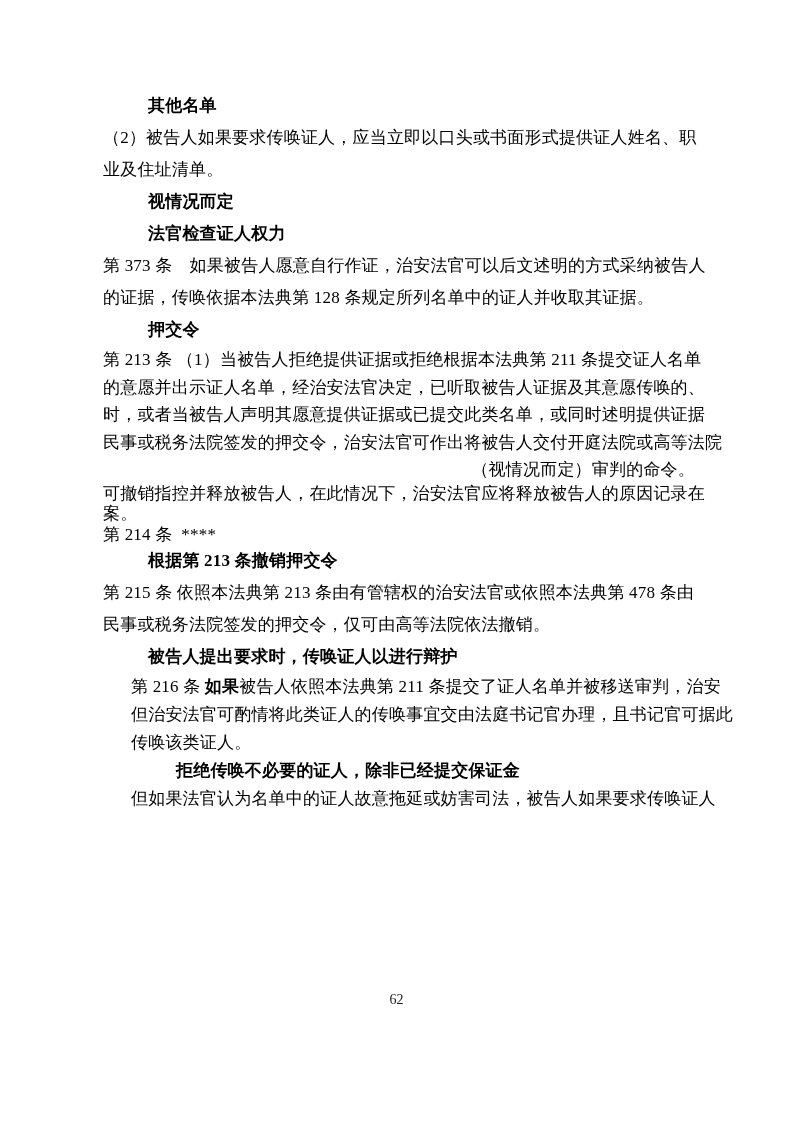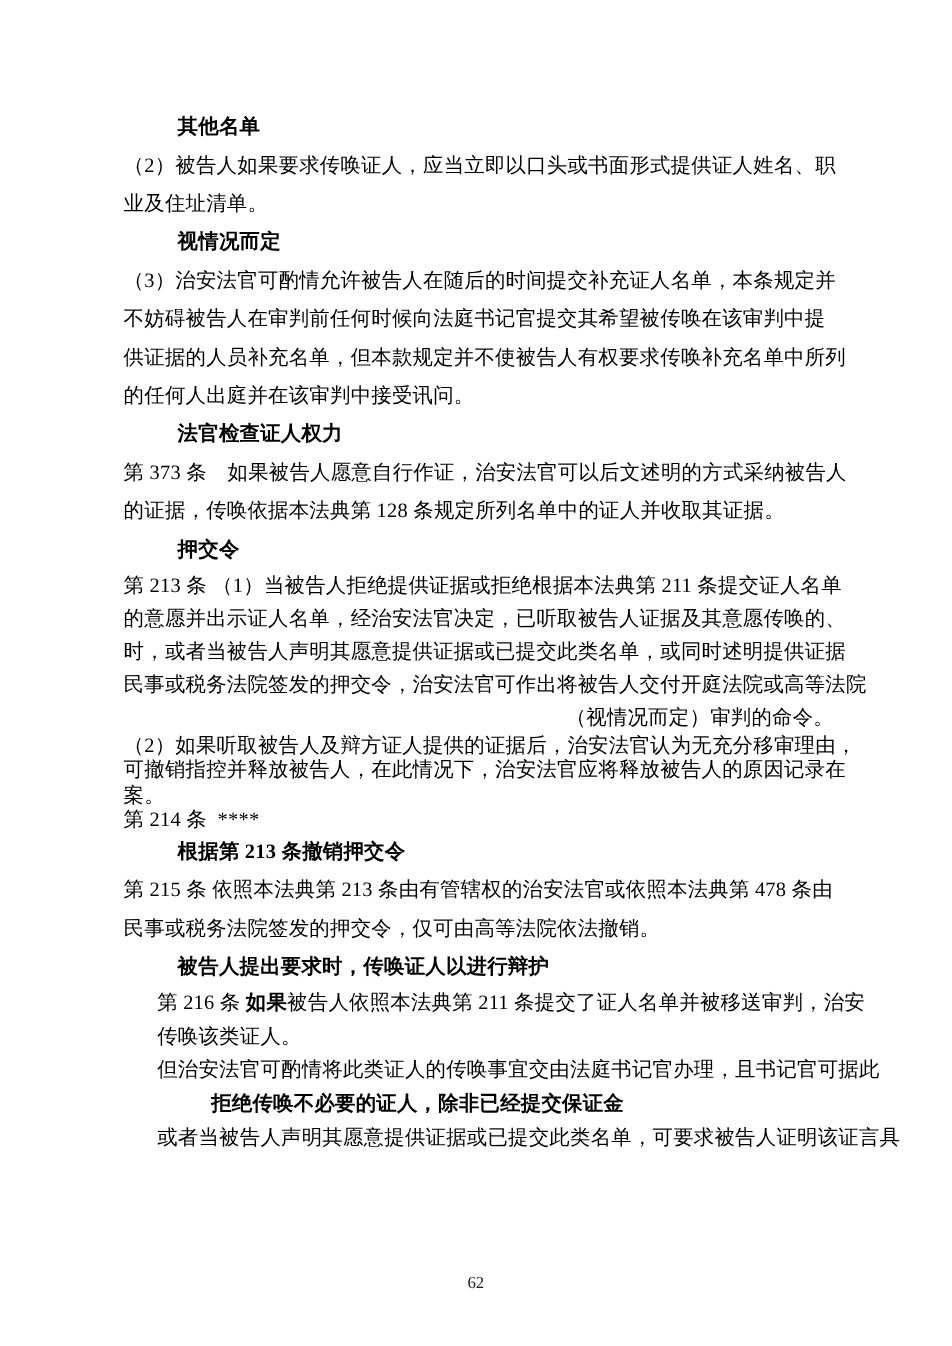--- a/index.html
+++ b/index.html
@@ -34,21 +34,21 @@
   .s-tight  .line { line-height: 20.5px; }
   .s-snug   .line { line-height: 28px; margin-left: 28px; }
   .heading .line {
     font-weight: bold;
     padding-left: 45px;
   }
   .bold { font-weight: bold; }
   .page-number {
     position: absolute;
     left: 0;
-    top: 1060px;
+    top: 990px;
     width: 100%;
     text-align: center;
     font-size: 14px;
     line-height: 20px;
     color: #1a1a1a;
   }
 </style>
 </head>
 <body>
 
@@ -57,69 +57,62 @@
       <div class="block heading s-wide">
         <div class="line"><span>其他名单</span></div>
       </div>
       <div class="block para s-wide">
         <div class="line"><span>（2）被告人如果要求传唤证人，应当立即以口头或书面形式提供证人姓名、职</span></div>
         <div class="line"><span>业及住址清单。</span></div>
       </div>
       <div class="block heading s-wide">
         <div class="line"><span>视情况而定</span></div>
       </div>
-      <div class="block para s-wide">
-        <div class="line"><span>（3）治安法官可酌情允许被告人在随后的时间提交补充证人名单，本条规定并</span></div>
-        <div class="line"><span>不妨碍被告人在审判前任何时候向法庭书记官提交其希望被传唤在该审判中提</span></div>
-        <div class="line"><span>供证据的人员补充名单，但本款规定并不使被告人有权要求传唤补充名单中所列</span></div>
-        <div class="line"><span>的任何人出庭并在该审判中接受讯问。</span></div>
-      </div>
       <div class="block heading s-wide">
         <div class="line"><span>法官检查证人权力</span></div>
       </div>
       <div class="block para s-wide">
         <div class="line"><span>第 373 条　如果被告人愿意自行作证，治安法官可以后文述明的方式采纳被告人</span></div>
         <div class="line"><span>的证据，传唤依据本法典第 128 条规定所列名单中的证人并收取其证据。</span></div>
       </div>
       <div class="block heading s-wide">
         <div class="line"><span>押交令</span></div>
       </div>
       <div class="block para s-medium">
         <div class="line"><span>第 213 条 （1）当被告人拒绝提供证据或拒绝根据本法典第 211 条提交证人名单</span></div>
         <div class="line"><span>的意愿并出示证人名单，经治安法官决定，已听取被告人证据及其意愿传唤的、</span></div>
         <div class="line"><span>时，或者当被告人声明其愿意提供证据或已提交此类名单，或同时述明提供证据</span></div>
         <div class="line"><span>民事或税务法院签发的押交令，治安法官可作出将被告人交付开庭法院或高等法院</span></div>
         <div class="line"><span>（视情况而定）审判的命令。</span></div>
       </div>
       <div class="block para s-tight">
-        <div class="line"><span>（2）如果听取被告人及辩方证人提供的证据后，治安法官认为无充分移审理由，</span></div>
         <div class="line"><span>可撤销指控并释放被告人，在此情况下，治安法官应将释放被告人的原因记录在</span></div>
         <div class="line"><span>案。</span></div>
       </div>
       <div class="block para s-tight">
         <div class="line"><span>第 214 条  ****</span></div>
       </div>
       <div class="block heading s-wide">
         <div class="line"><span>根据第 213 条撤销押交令</span></div>
       </div>
       <div class="block para s-wide">
         <div class="line"><span>第 215 条 依照本法典第 213 条由有管辖权的治安法官或依照本法典第 478 条由</span></div>
         <div class="line"><span>民事或税务法院签发的押交令，仅可由高等法院依法撤销。</span></div>
       </div>
       <div class="block heading s-wide">
         <div class="line"><span>被告人提出要求时，传唤证人以进行辩护</span></div>
       </div>
       <div class="block para s-snug">
         <div class="line"><span>第 216 条 </span><span class="bold">如果</span><span>被告人依照本法典第 211 条提交了证人名单并被移送审判，治安</span></div>
       </div>
       <div class="block para s-snug">
+        <div class="line"><span>但治安法官可酌情将此类证人的传唤事宜交由法庭书记官办理，且书记官可据此</span></div>
         <div class="line"><span>传唤该类证人。</span></div>
-        <div class="line"><span>但治安法官可酌情将此类证人的传唤事宜交由法庭书记官办理，且书记官可据此</span></div>
       </div>
       <div class="block heading s-snug">
         <div class="line"><span>拒绝传唤不必要的证人，除非已经提交保证金</span></div>
       </div>
       <div class="block para s-snug">
-        <div class="line"><span>或者当被告人声明其愿意提供证据或已提交此类名单，可要求被告人证明该证言具</span></div>
+        <div class="line"><span>但如果法官认为名单中的证人故意拖延或妨害司法，被告人如果要求传唤证人</span></div>
       </div>
     </div>
   <div class="page-number">62</div>
 </div>
 
 </body></html>

